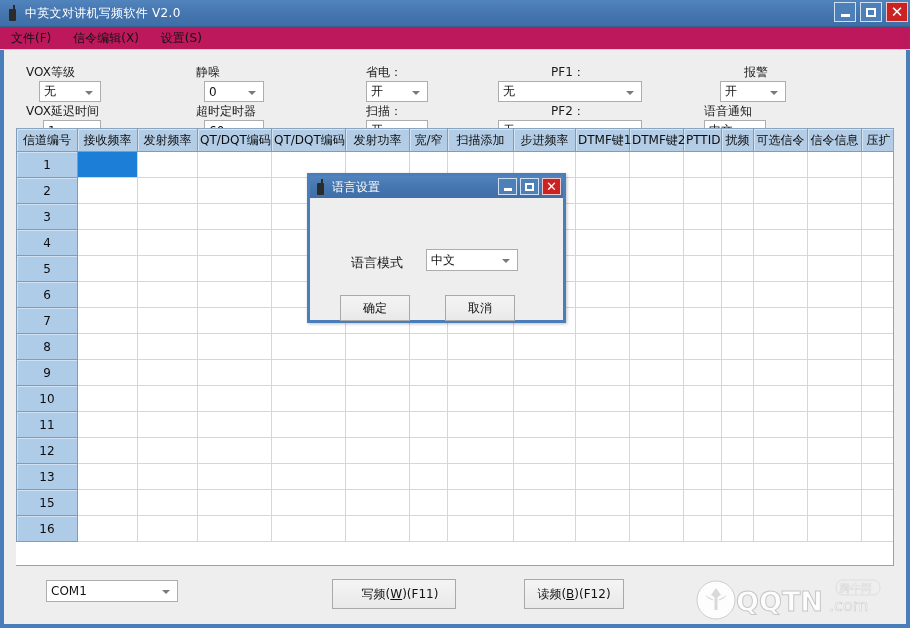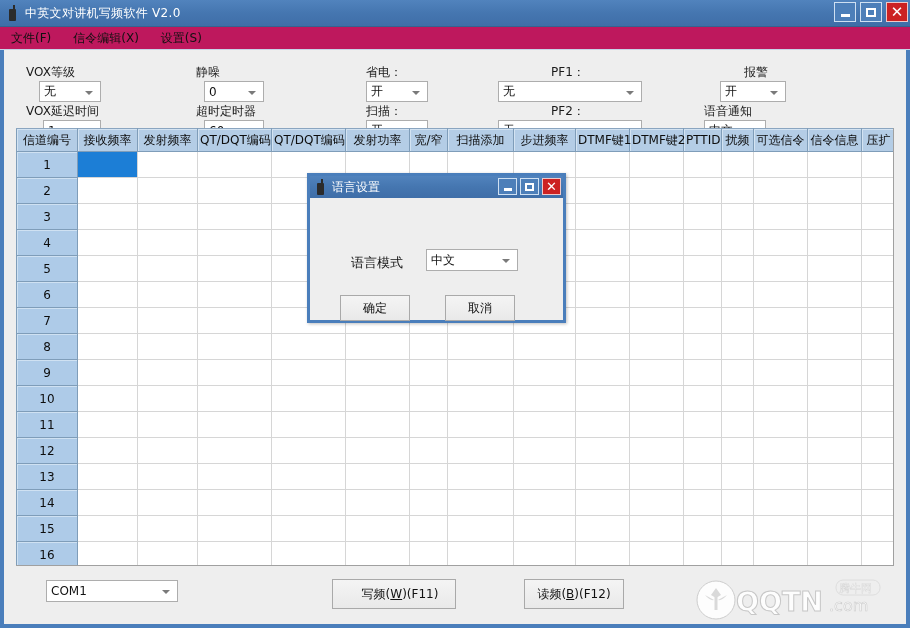--- a/index.html
+++ b/index.html
@@ -567,38 +567,20 @@
             <td></td>
             <td></td>
             <td></td>
             <td></td>
             <td></td>
             <td></td>
             <td></td>
             <td></td>
           </tr>
           <tr>
-            <td class="rowhdr">14</td>
-            <td></td>
-            <td></td>
-            <td></td>
-            <td></td>
-            <td></td>
-            <td></td>
-            <td></td>
-            <td></td>
-            <td></td>
-            <td></td>
-            <td></td>
-            <td></td>
-            <td></td>
-            <td></td>
-            <td></td>
-          </tr>
-          <tr>
             <td class="rowhdr">15</td>
             <td></td>
             <td></td>
             <td></td>
             <td></td>
             <td></td>
             <td></td>
             <td></td>
             <td></td>
             <td></td>

